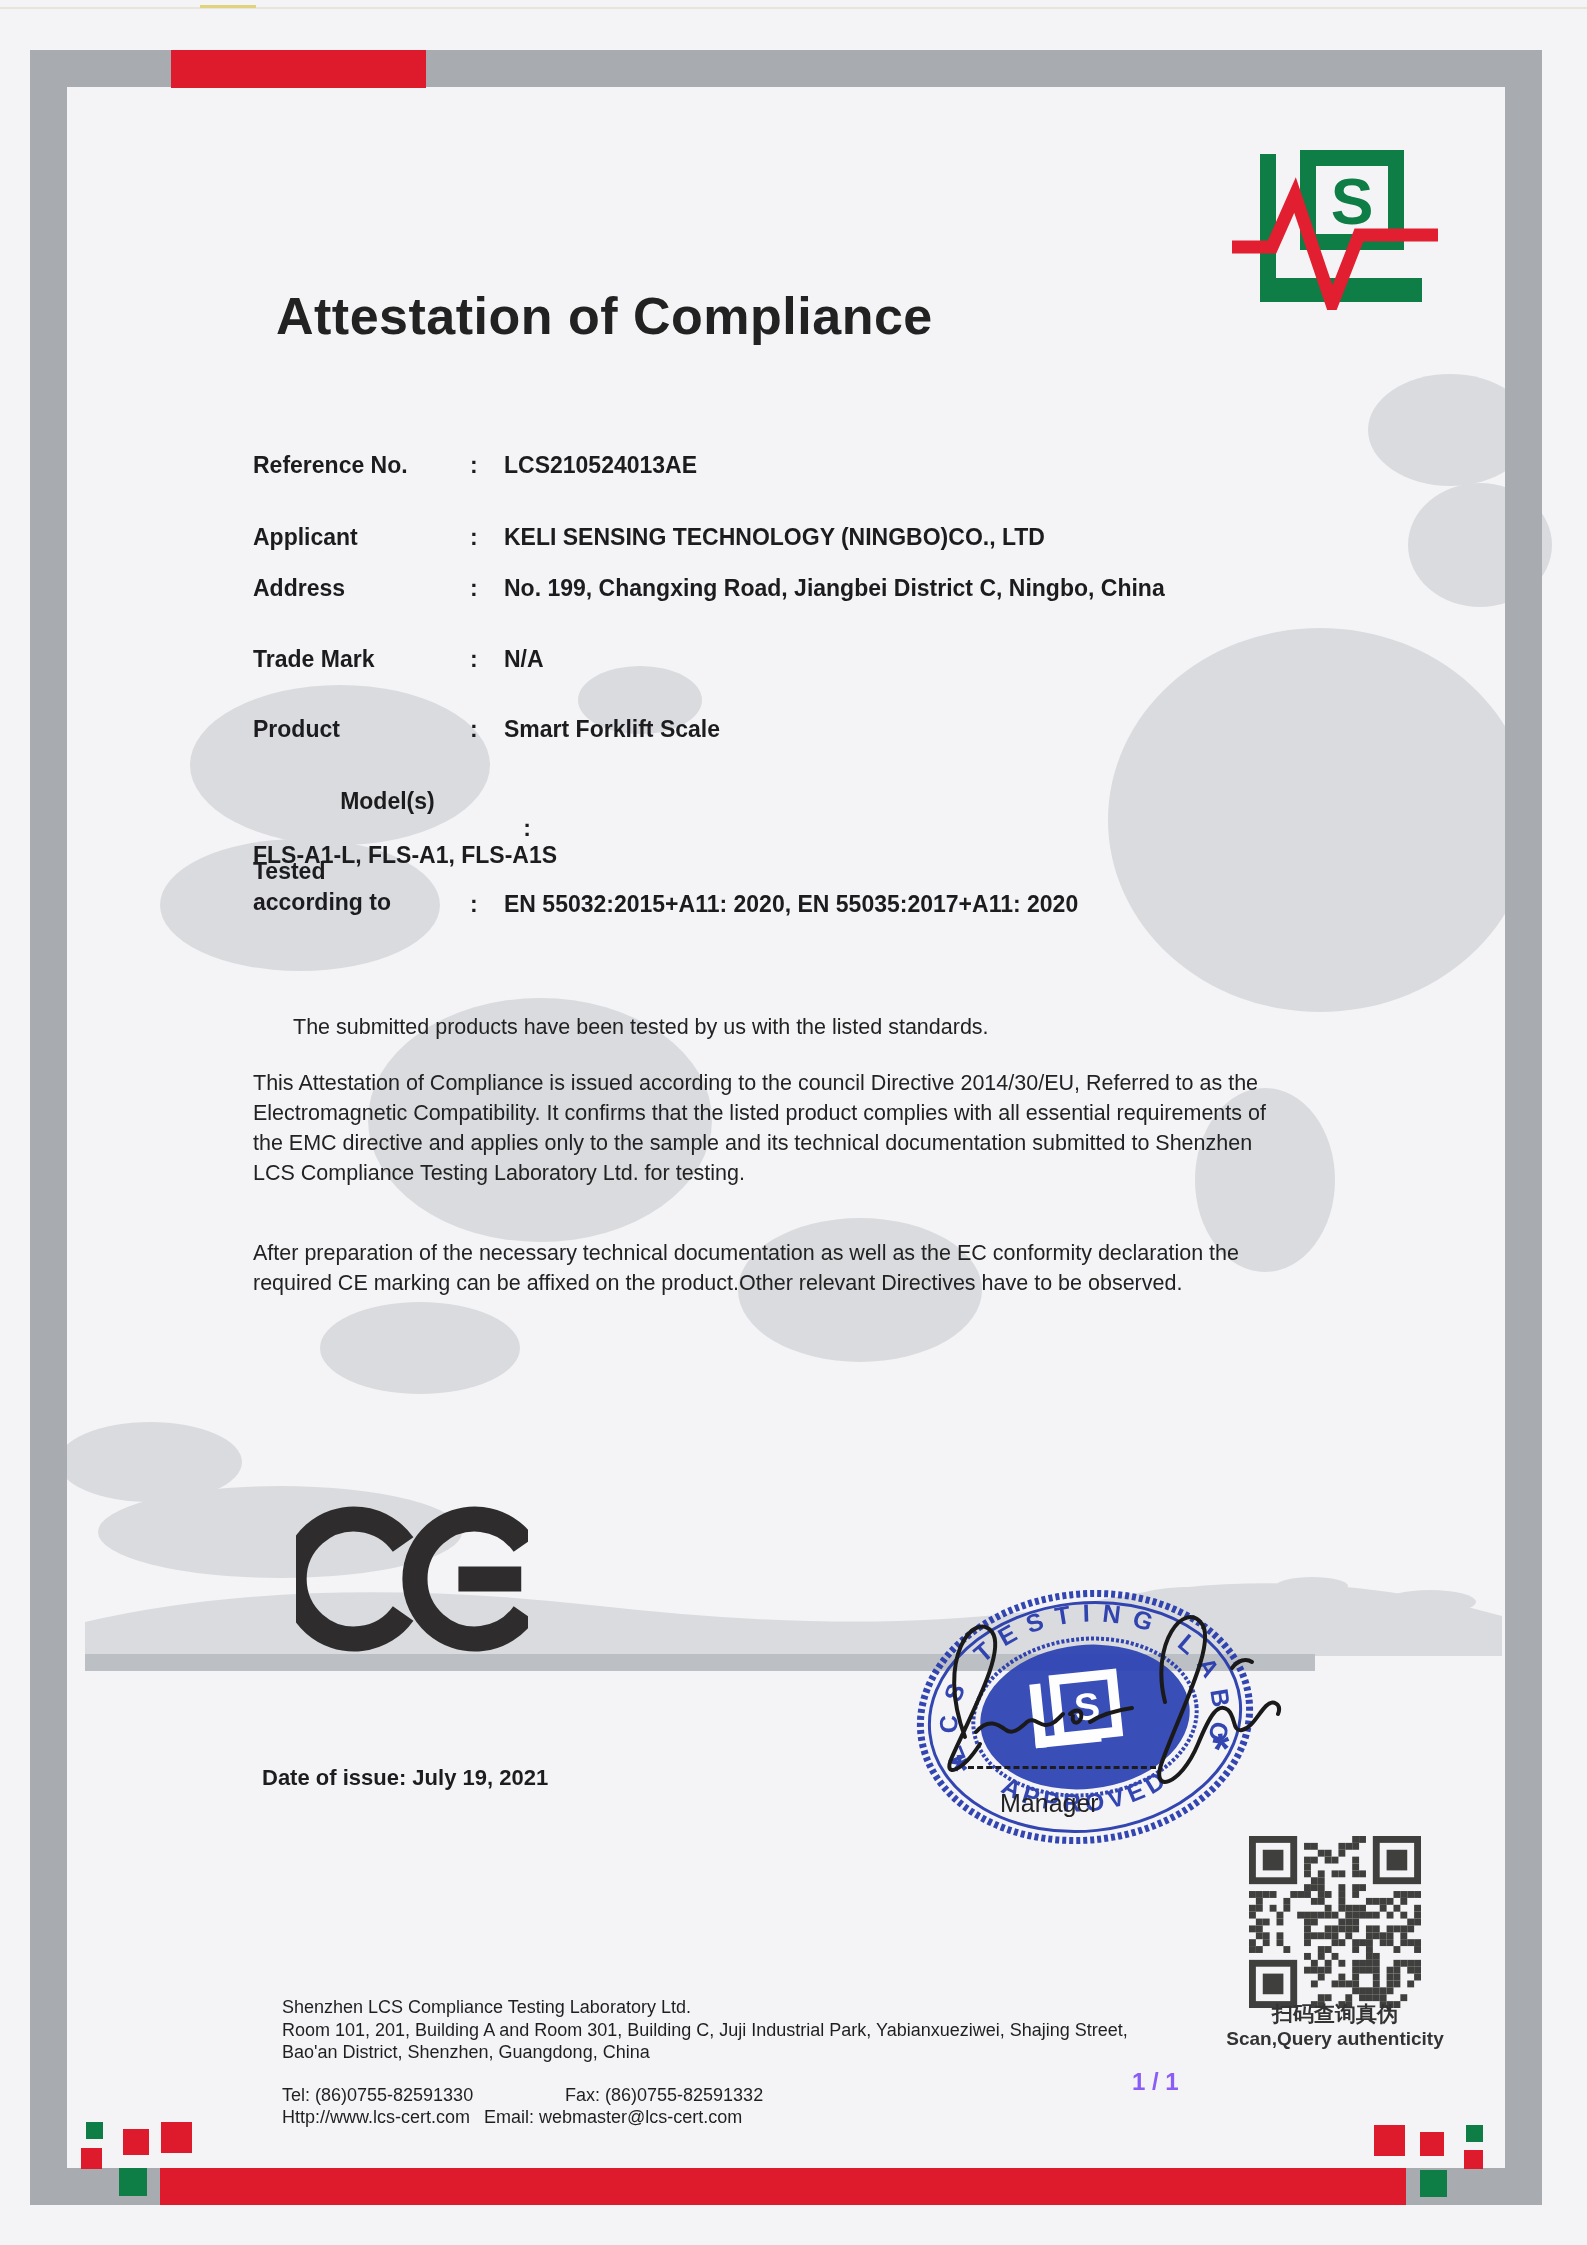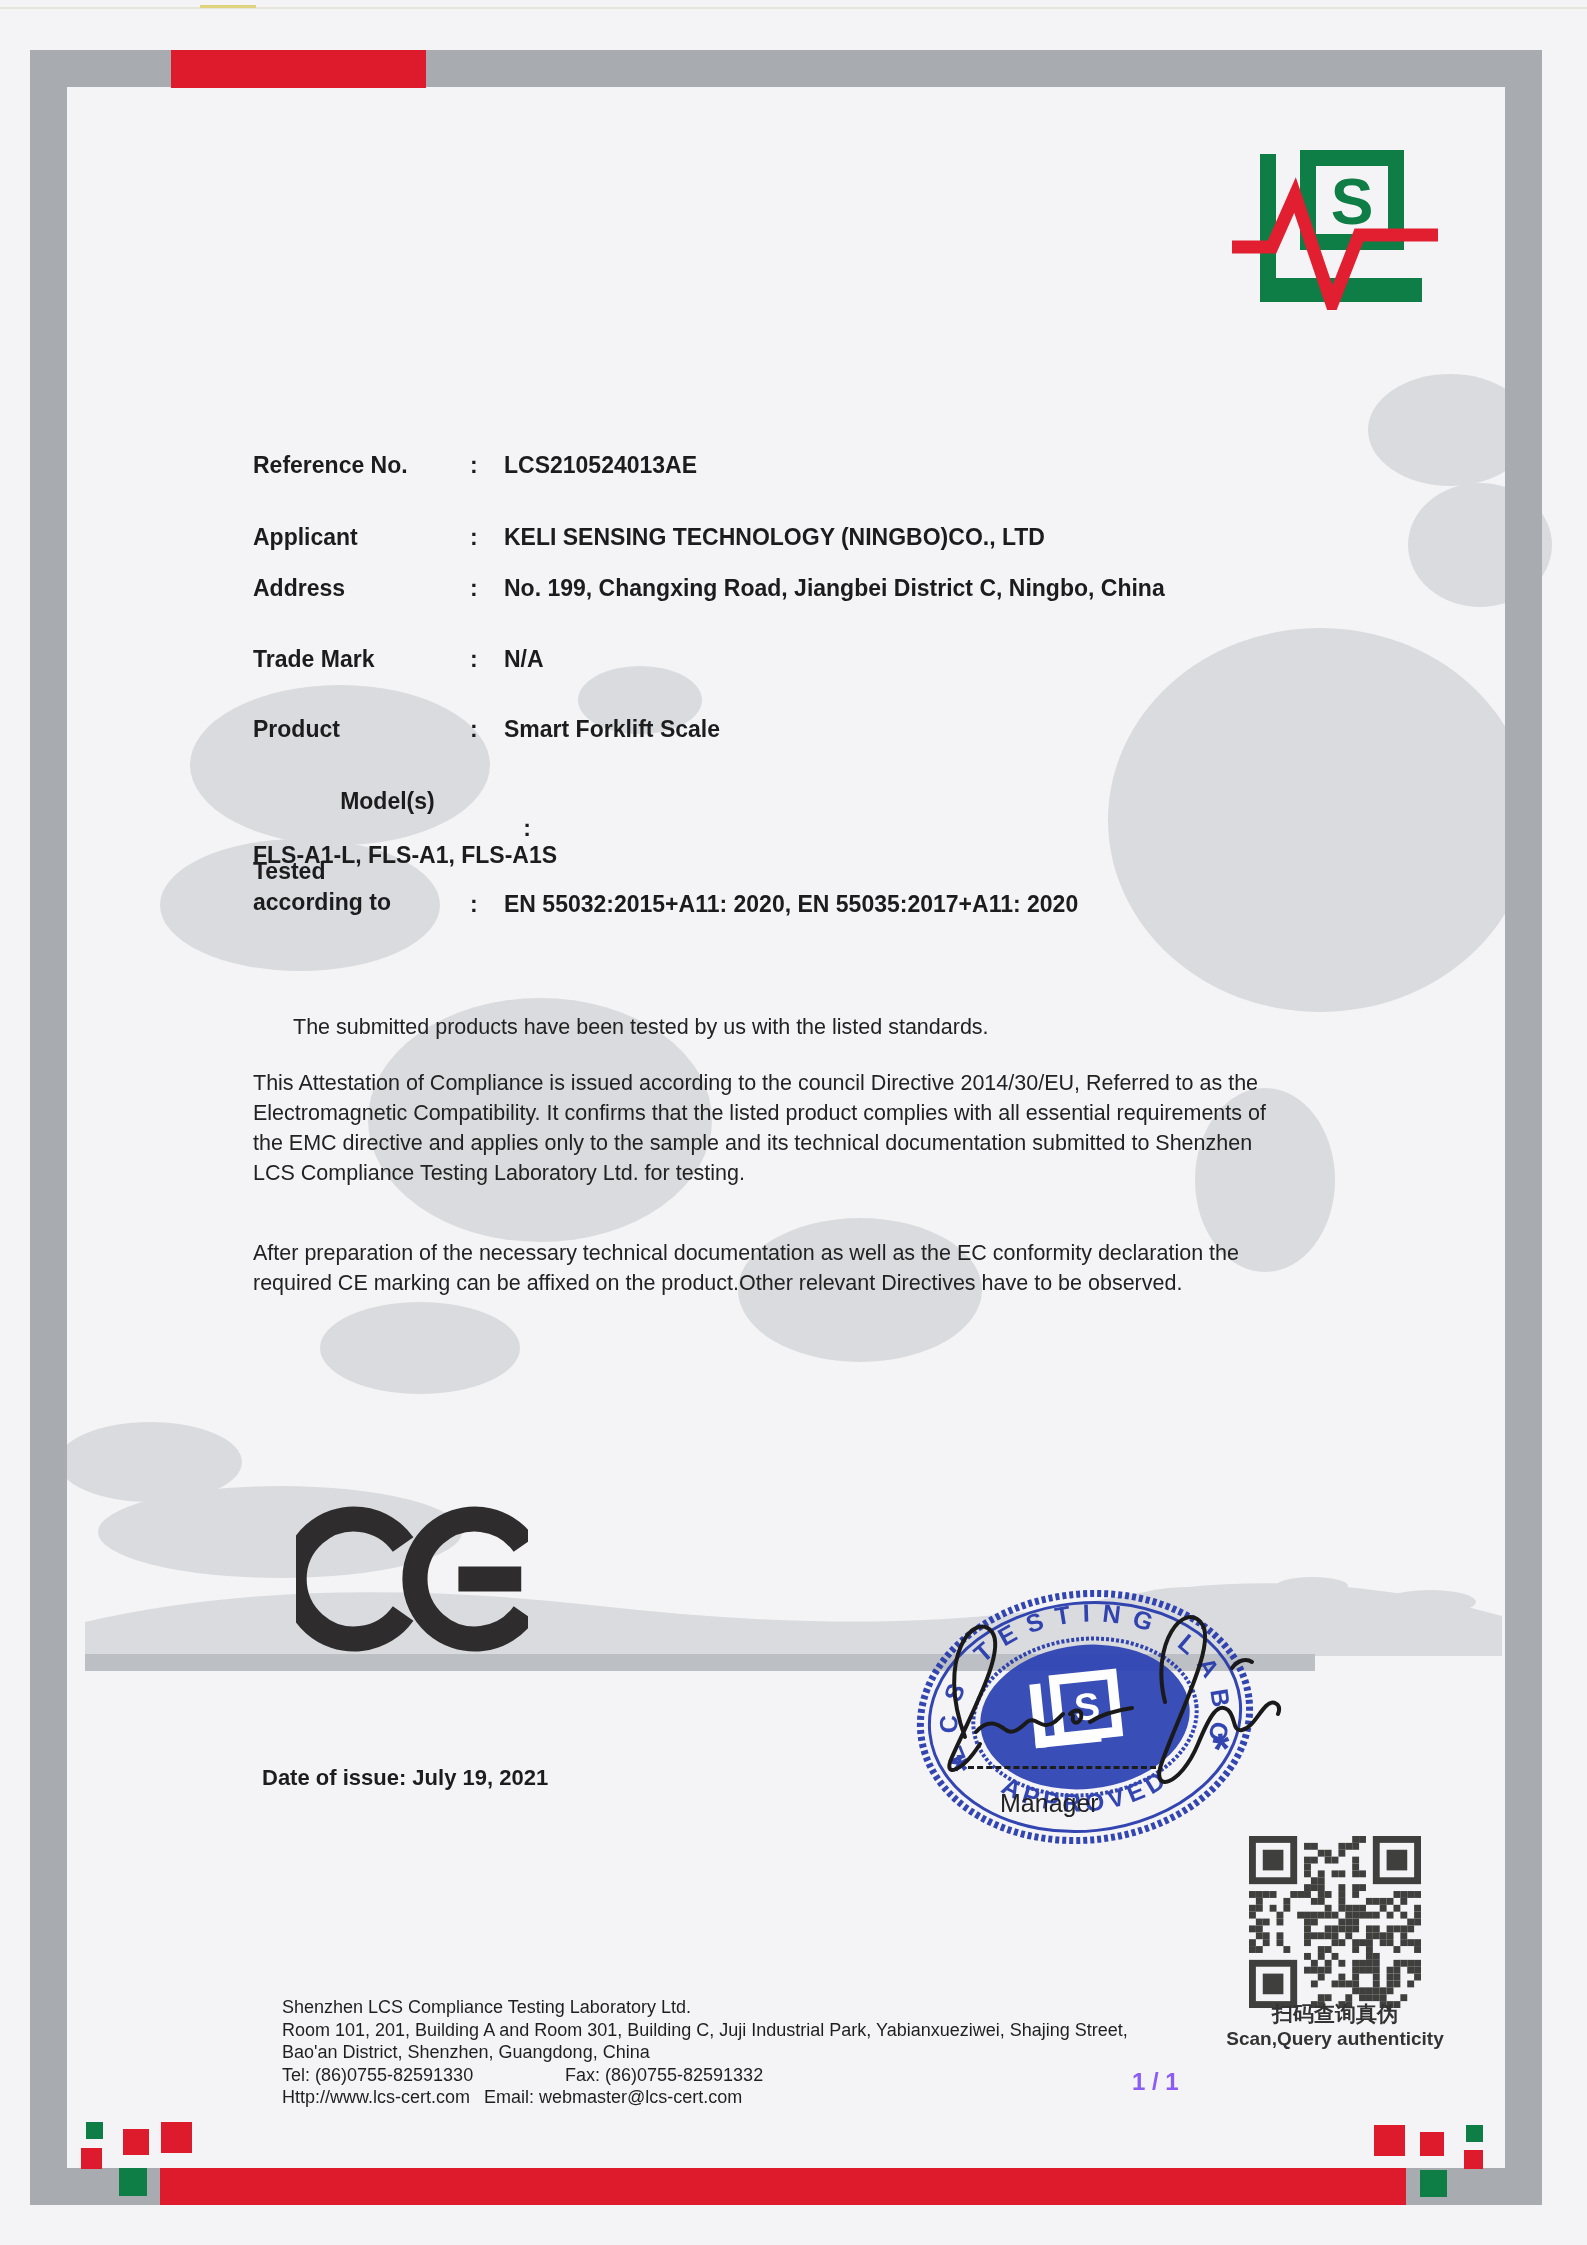--- a/index.html
+++ b/index.html
@@ -32,21 +32,21 @@
   
   .dash-line{position:absolute;left:968px;top:1766px;width:188px;border-top:3px dashed #1c1c1c;}
   .manager{position:absolute;left:1000px;top:1772px;font-size:25px;color:#222;margin-top:17px;}
   
   .qr-caption-zh{position:absolute;left:1243px;top:2000px;width:184px;text-align:center;
     font-size:21px;font-weight:bold;color:#333;}
   .qr-caption-en{position:absolute;left:1198px;top:2028px;width:274px;text-align:center;
     font-size:19px;font-weight:bold;color:#333;}
   
   .footer{position:absolute;left:282px;top:1996px;font-size:18px;line-height:22.6px;color:#1f1f21;white-space:nowrap;}
-  .footer .tel{display:inline-block;width:283px;}
+  .footer .tel{display:inline-block;width:283px;margin-top:20px;}
   .footer .site{margin-right:14px;}
   .page-num{position:absolute;left:1132px;top:2068px;font-size:24px;font-weight:bold;color:#8b5cf6;}
   .scan-line{position:absolute;left:0;top:7px;width:100%;height:2px;background:#e7e5da;}
   .scan-tick{position:absolute;left:200px;top:5px;width:56px;height:3px;background:#e0d37e;}
 </style>
 </head>
 <body>
 
 <div class="page">
 
@@ -98,20 +98,21 @@
   <svg class="abs" style="left:1232px;top:148px;" width="206" height="162" viewBox="0 0 206 162">
     <g fill="#0e7d46">
       <rect x="28" y="6" width="16" height="148"></rect>
       <rect x="28" y="130" width="162" height="24"></rect>
     </g>
     <rect x="76" y="10" width="88" height="84" fill="none" stroke="#0e7d46" stroke-width="16"></rect>
     <text x="120" y="76" font-size="64" font-weight="bold" fill="#0e7d46" text-anchor="middle" font-family="Liberation Sans, sans-serif">S</text>
     <polyline points="0,99 40,99 63,47 100,156 127,87 206,87" fill="none" stroke="#e11f30" stroke-width="13"></polyline>
   </svg>
 
+  <div class="title">Attestation of Compliance</div>
 
   <div class="field-row" style="top:452px;">
     <span class="label">Reference No.</span>
     <span class="sep">:</span>
     <span class="value">LCS210524013AE</span>
   </div>
   <div class="field-row" style="top:524px;">
     <span class="label">Applicant</span>
     <span class="sep">:</span>
     <span class="value">KELI SENSING TECHNOLOGY (NINGBO)CO., LTD</span>

